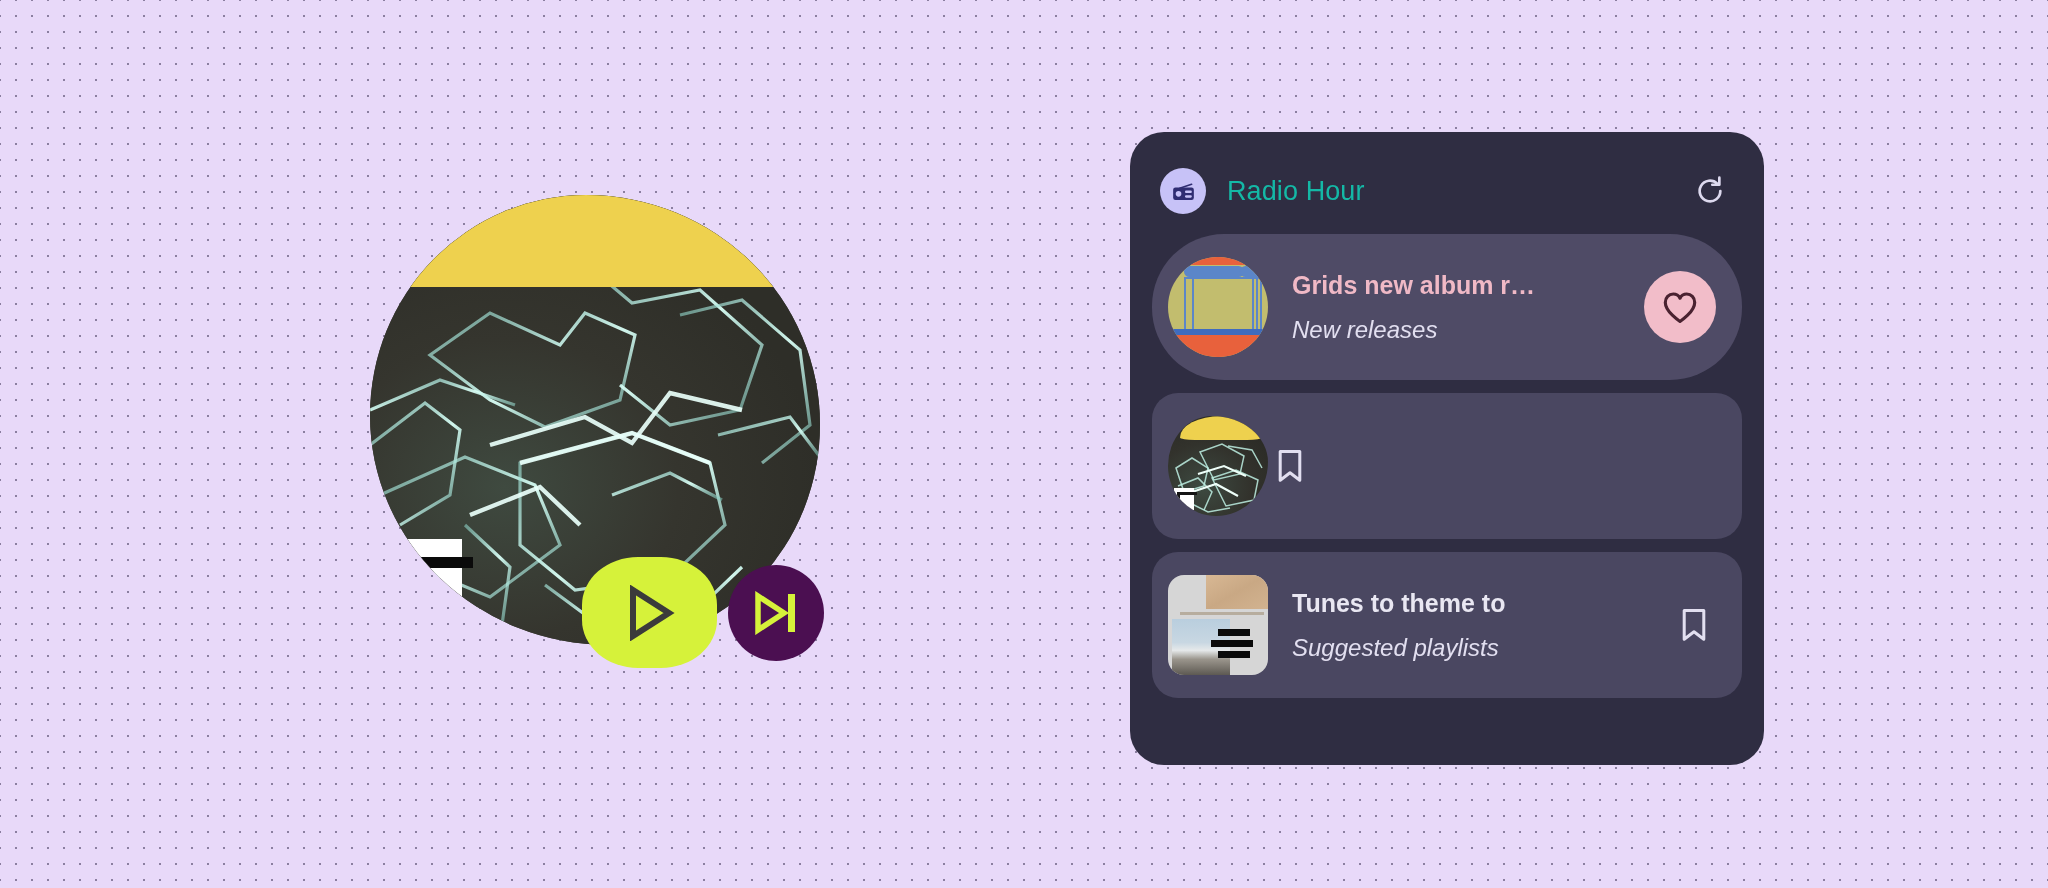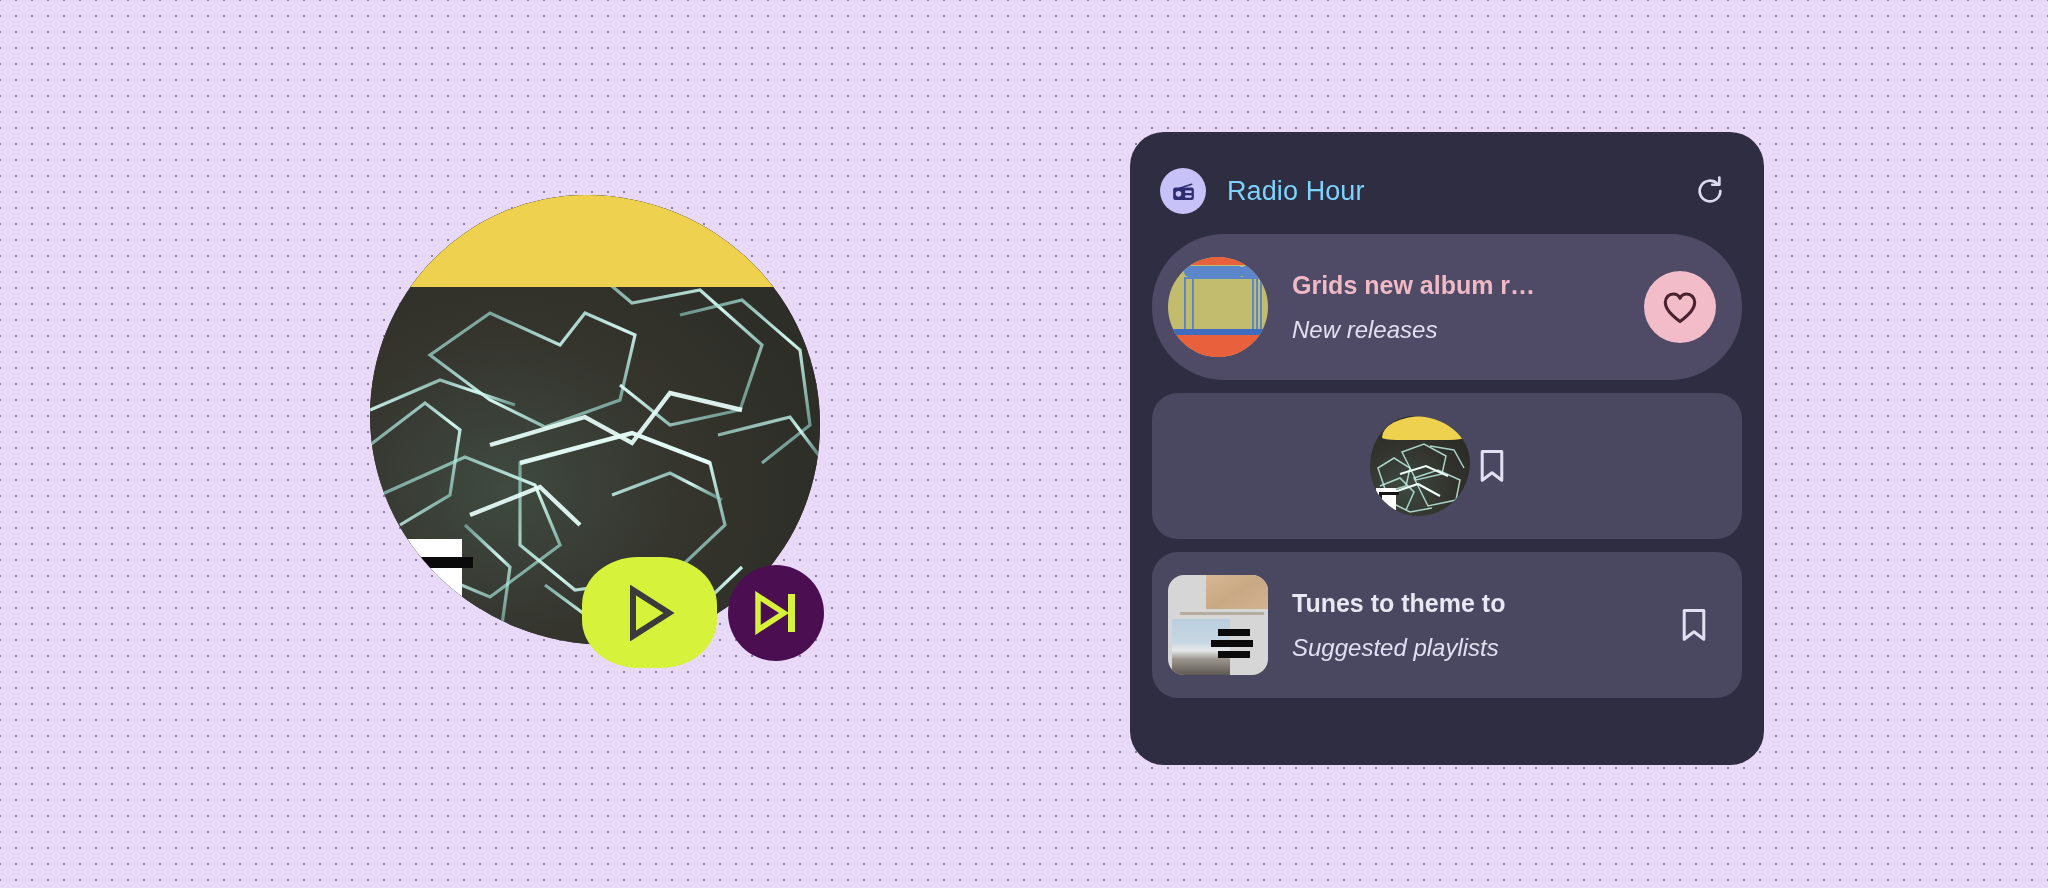--- a/index.html
+++ b/index.html
@@ -141,21 +141,21 @@
     border-radius: 50%;
     background: #c7c2f7;
     display: flex;
     align-items: center;
     justify-content: center;
     flex: 0 0 auto;
   }
 
   .widget-title {
     font-size: 27px;
-    color: #7dd3fc;
+    color: #14b8a6;
     margin-left: 21px;
     letter-spacing: 0.1px;
     white-space: nowrap;
   }
 
   .refresh-btn {
     margin-left: auto;
     width: 40px;
     height: 40px;
     background: transparent;
@@ -176,21 +176,20 @@
 
   .list-item {
     height: 146px;
     background: #4a4761;
     border-radius: 26px;
     display: flex;
     align-items: center;
     padding: 0 26px 0 16px;
     cursor: pointer;
     position: relative;
-    justify-content: center;
   }
   .list-item.is-active {
     background: #4f4b66;
     border-radius: 72px;
   }
 
   .thumb {
     width: 100px;
     height: 100px;
     flex: 0 0 auto;

